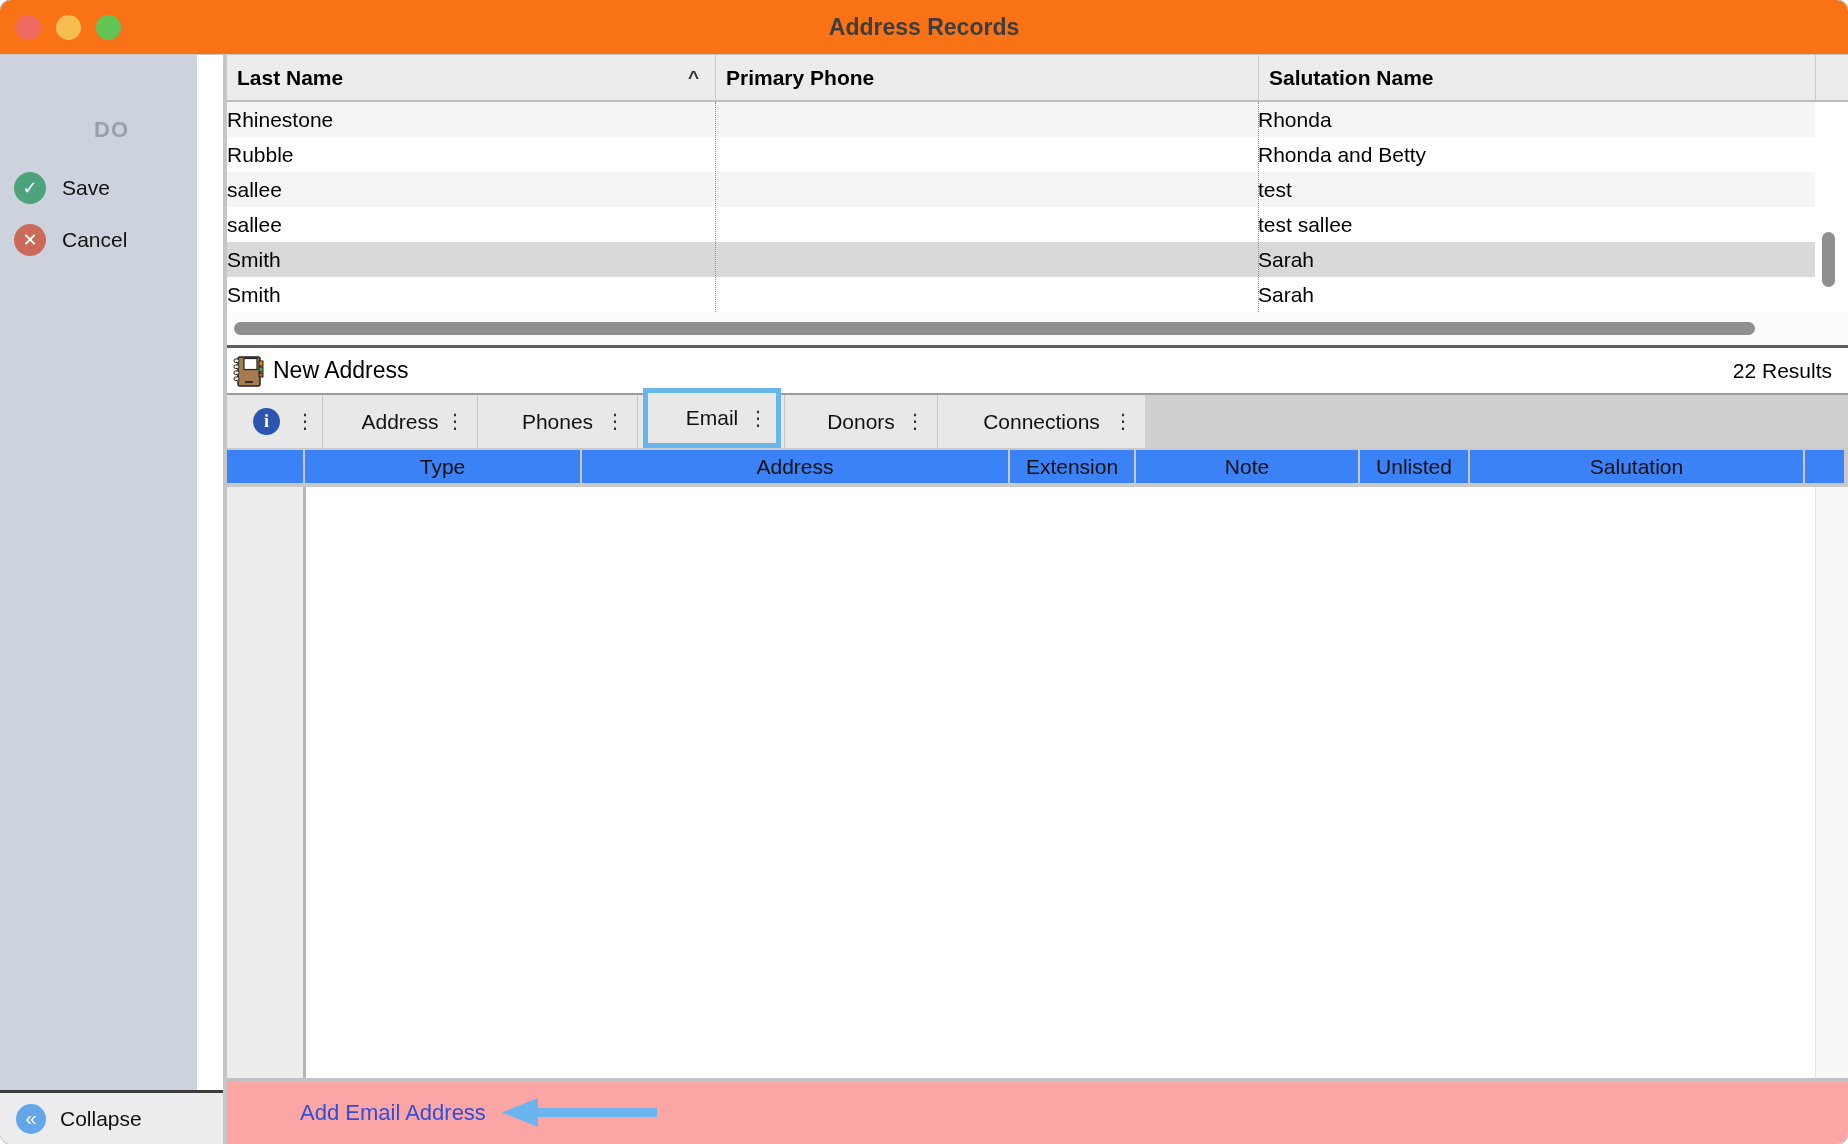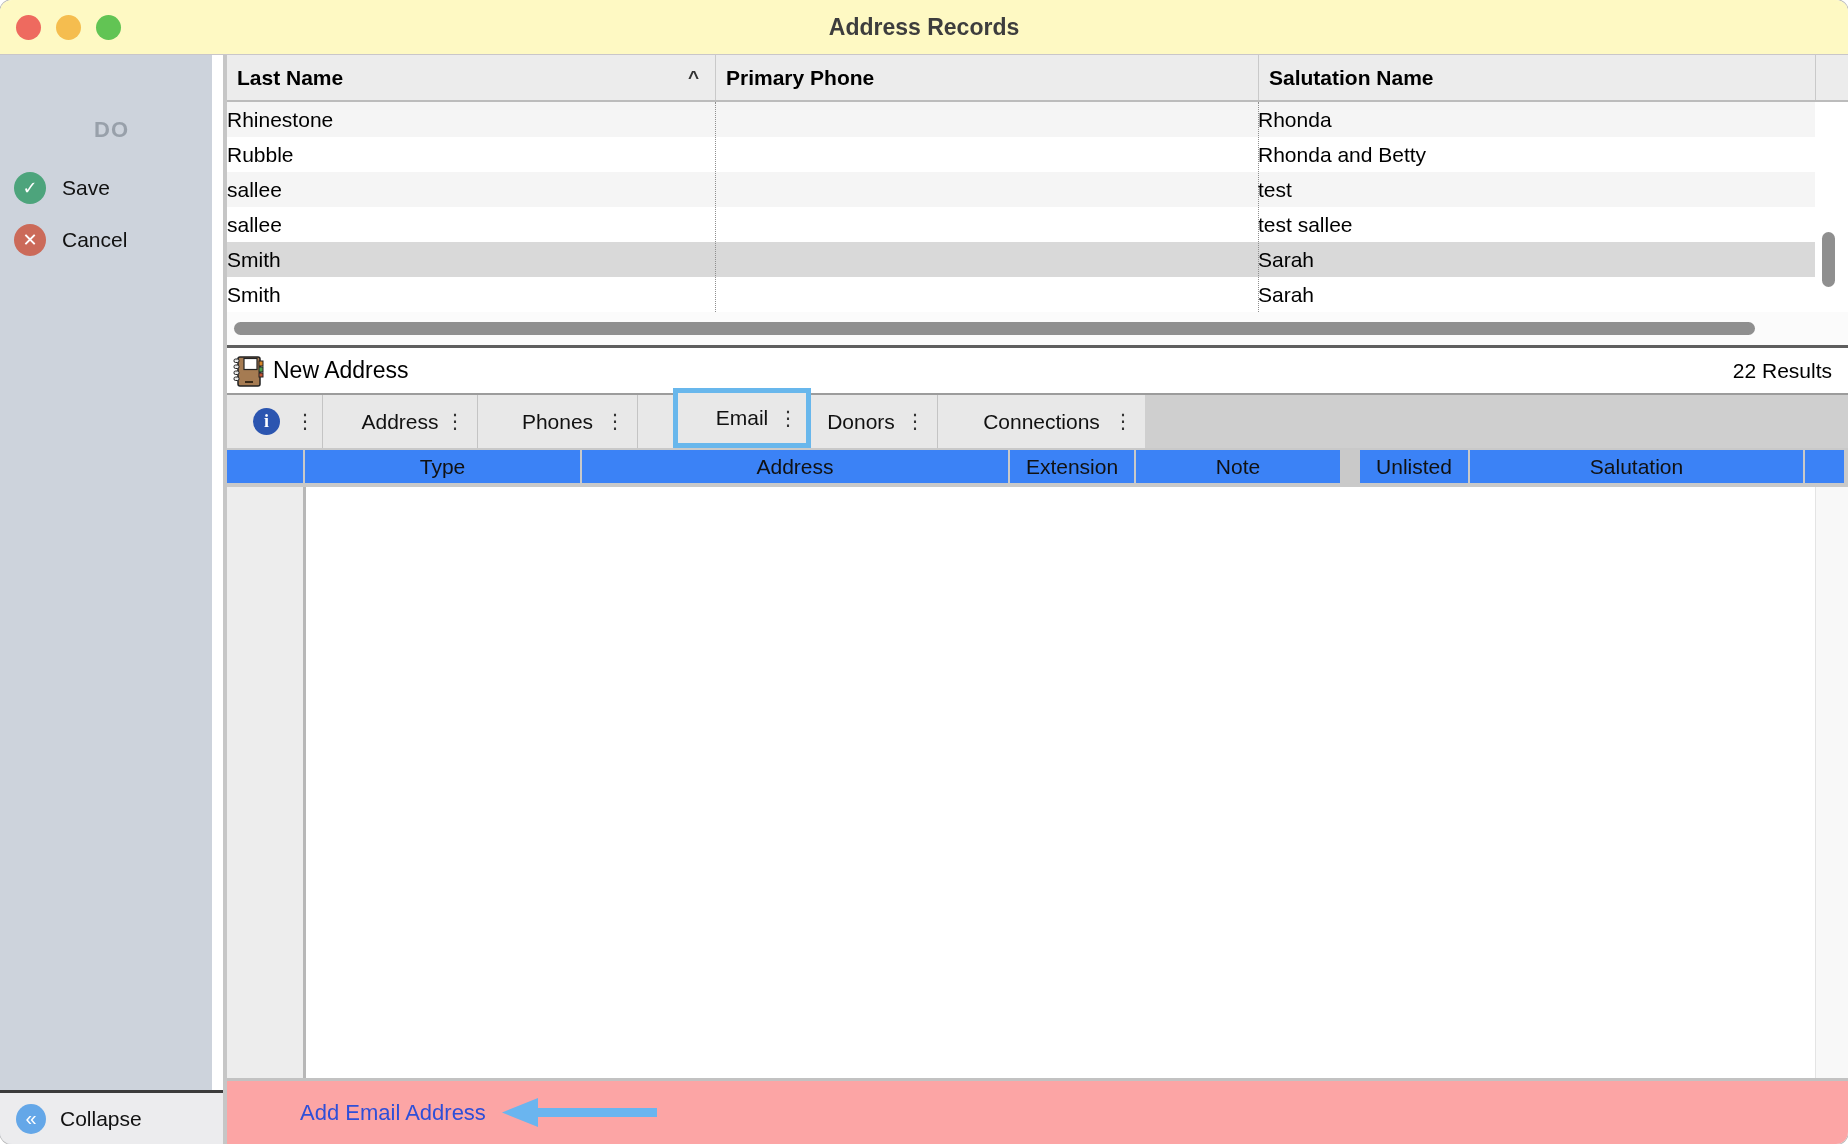--- a/index.html
+++ b/index.html
@@ -1,26 +1,26 @@
 <!DOCTYPE html>
 <html><head>
 <meta charset="utf-8">
 <style>
   html,body{margin:0;padding:0;background:#ffffff;font-family:"Liberation Sans","DejaVu Sans",sans-serif;}
   #win{position:relative;width:1848px;height:1144px;background:#fff;border-radius:12px;overflow:hidden;
        box-shadow:0 0 0 1px #b9b9b9;}
   
-  .titlebar{position:absolute;left:0;top:0;width:1848px;height:55px;background:#fef9c3;border-bottom:1px solid #c9c6c9;box-sizing:border-box;}
+  .titlebar{position:absolute;left:0;top:0;width:1848px;height:55px;background:#f97316;border-bottom:1px solid #c9c6c9;box-sizing:border-box;}
   .tl{position:absolute;top:15px;width:25px;height:25px;border-radius:50%;}
   .tl.red{left:16px;background:#ee6a5f;}
   .tl.yellow{left:56px;background:#f5bd4f;}
   .tl.green{left:96px;background:#62c454;}
   .title{position:absolute;left:0;top:0;width:100%;text-align:center;line-height:55px;font-size:23px;font-weight:bold;color:#3d3d3d;}
   
-  .sidebar{position:absolute;left:0;top:55px;width:212px;height:1089px;background:#cdd3dc;}
+  .sidebar{position:absolute;left:0;top:55px;width:197px;height:1089px;background:#cdd3dc;}
   .sidebar-divider{position:absolute;left:223px;top:55px;width:4px;height:1089px;background:#c6c6c6;}
   .do-label{position:absolute;left:0;top:62px;width:223px;text-align:center;font-size:22px;font-weight:bold;color:#98a0aa;letter-spacing:1px;}
   .side-btn{position:absolute;left:0;width:223px;height:42px;cursor:default;}
   .side-btn .circ{position:absolute;left:14px;top:5px;width:32px;height:32px;border-radius:50%;color:#fff;text-align:center;line-height:32px;font-size:18px;}
   .side-btn .lbl{position:absolute;left:62px;top:0;line-height:42px;font-size:21px;color:#111;}
   .save-btn{top:112px;} .save-btn .circ{background:#4da47c;}
   .cancel-btn{top:164px;} .cancel-btn .circ{background:#cb6a59;}
   .collapse-bar{position:absolute;left:0;top:1090px;width:223px;height:54px;background:#ececee;border-top:3px solid #3b3b3b;box-sizing:border-box;}
   .collapse-bar .circ{position:absolute;left:16px;top:11px;width:30px;height:30px;border-radius:50%;background:#64a7e8;color:#fff;text-align:center;line-height:28px;font-size:20px;}
   .collapse-bar .lbl{position:absolute;left:60px;top:0;line-height:51px;font-size:21px;color:#111;}
@@ -44,21 +44,21 @@
   .rec-count{position:absolute;right:16px;top:0;line-height:45px;font-size:21px;color:#000;}
   .book-icon{position:absolute;left:4px;top:5px;}
   
   .tabbar{position:absolute;left:227px;top:393px;width:1621px;height:55px;background:#cfcfcf;border-top:2px solid #9c9c9c;box-sizing:border-box;}
   .tabs-bg{position:absolute;left:0;top:0;width:918px;height:53px;background:#e8e8e8;}
   .tab{position:absolute;top:0;height:53px;text-align:center;line-height:53px;font-size:21px;color:#111;border-left:1px solid #c4c4c4;box-sizing:border-box;}
   .tab .dots{position:absolute;right:12px;top:0;line-height:53px;font-size:20px;color:#333;}
   .info-cell{position:absolute;left:0;top:0;width:95px;height:53px;}
   .info-circ{position:absolute;left:26px;top:13px;width:27px;height:27px;border-radius:50%;background:#2b55b0;color:#fff;text-align:center;line-height:27px;font-size:18px;font-weight:bold;font-family:"Liberation Serif","DejaVu Serif",serif;}
   .info-dots{position:absolute;left:68px;top:0;line-height:53px;font-size:20px;color:#333;}
-  .email-box{position:absolute;left:673px;top:388px;width:138px;height:60px;border:5px solid #68b7ec;box-sizing:border-box;background:#e8e8e8;z-index:5;}
+  .email-box{position:absolute;left:643px;top:388px;width:138px;height:60px;border:5px solid #68b7ec;box-sizing:border-box;background:#e8e8e8;z-index:5;}
   .email-box .elbl{position:absolute;left:0;width:100%;text-align:center;line-height:50px;font-size:21px;color:#111;}
   .email-box .dots{position:absolute;right:8px;top:0;line-height:50px;font-size:20px;color:#333;}
   
   .et-header{position:absolute;left:227px;top:448px;width:1621px;height:39px;background:#c9c9c9;}
   .et-header .hc{position:absolute;top:2px;height:33px;background:#3b82f6;text-align:center;line-height:33px;font-size:21px;color:#111;}
   .et-body{position:absolute;left:227px;top:487px;width:1621px;height:591px;background:#ffffff;}
   .et-gutter{position:absolute;left:0;top:0;width:76px;height:591px;background:#ededed;}
   .et-gutter-border{position:absolute;left:76px;top:0;width:3px;height:591px;background:#b7b7b7;}
   .et-rightstrip{position:absolute;left:1588px;top:0;width:33px;height:591px;background:#f8f8f8;border-left:1px solid #e4e4e4;box-sizing:border-box;}
   .et-bottom{position:absolute;left:227px;top:1078px;width:1621px;height:3px;background:#c2c2c2;}
@@ -199,21 +199,21 @@
   <div class="email-box">
     <span class="elbl">Email</span>
     <span class="dots">⋮</span>
   </div>
 
   <div class="et-header">
     <div class="hc" style="left:0;width:76px;"></div>
     <div class="hc" style="left:78px;width:275px;">Type</div>
     <div class="hc" style="left:355px;width:426px;">Address</div>
     <div class="hc" style="left:783px;width:124px;">Extension</div>
-    <div class="hc" style="left:909px;width:204px;">Note</div>
+    <div class="hc" style="left:909px;width:222px;">Note</div>
     <div class="hc" style="left:1133px;width:108px;">Unlisted</div>
     <div class="hc" style="left:1243px;width:333px;">Salutation</div>
     <div class="hc" style="left:1578px;width:39px;"></div>
   </div>
 
   <div class="et-body">
     <div class="et-gutter"></div>
     <div class="et-gutter-border"></div>
     <div class="et-rightstrip"></div>
   </div>

